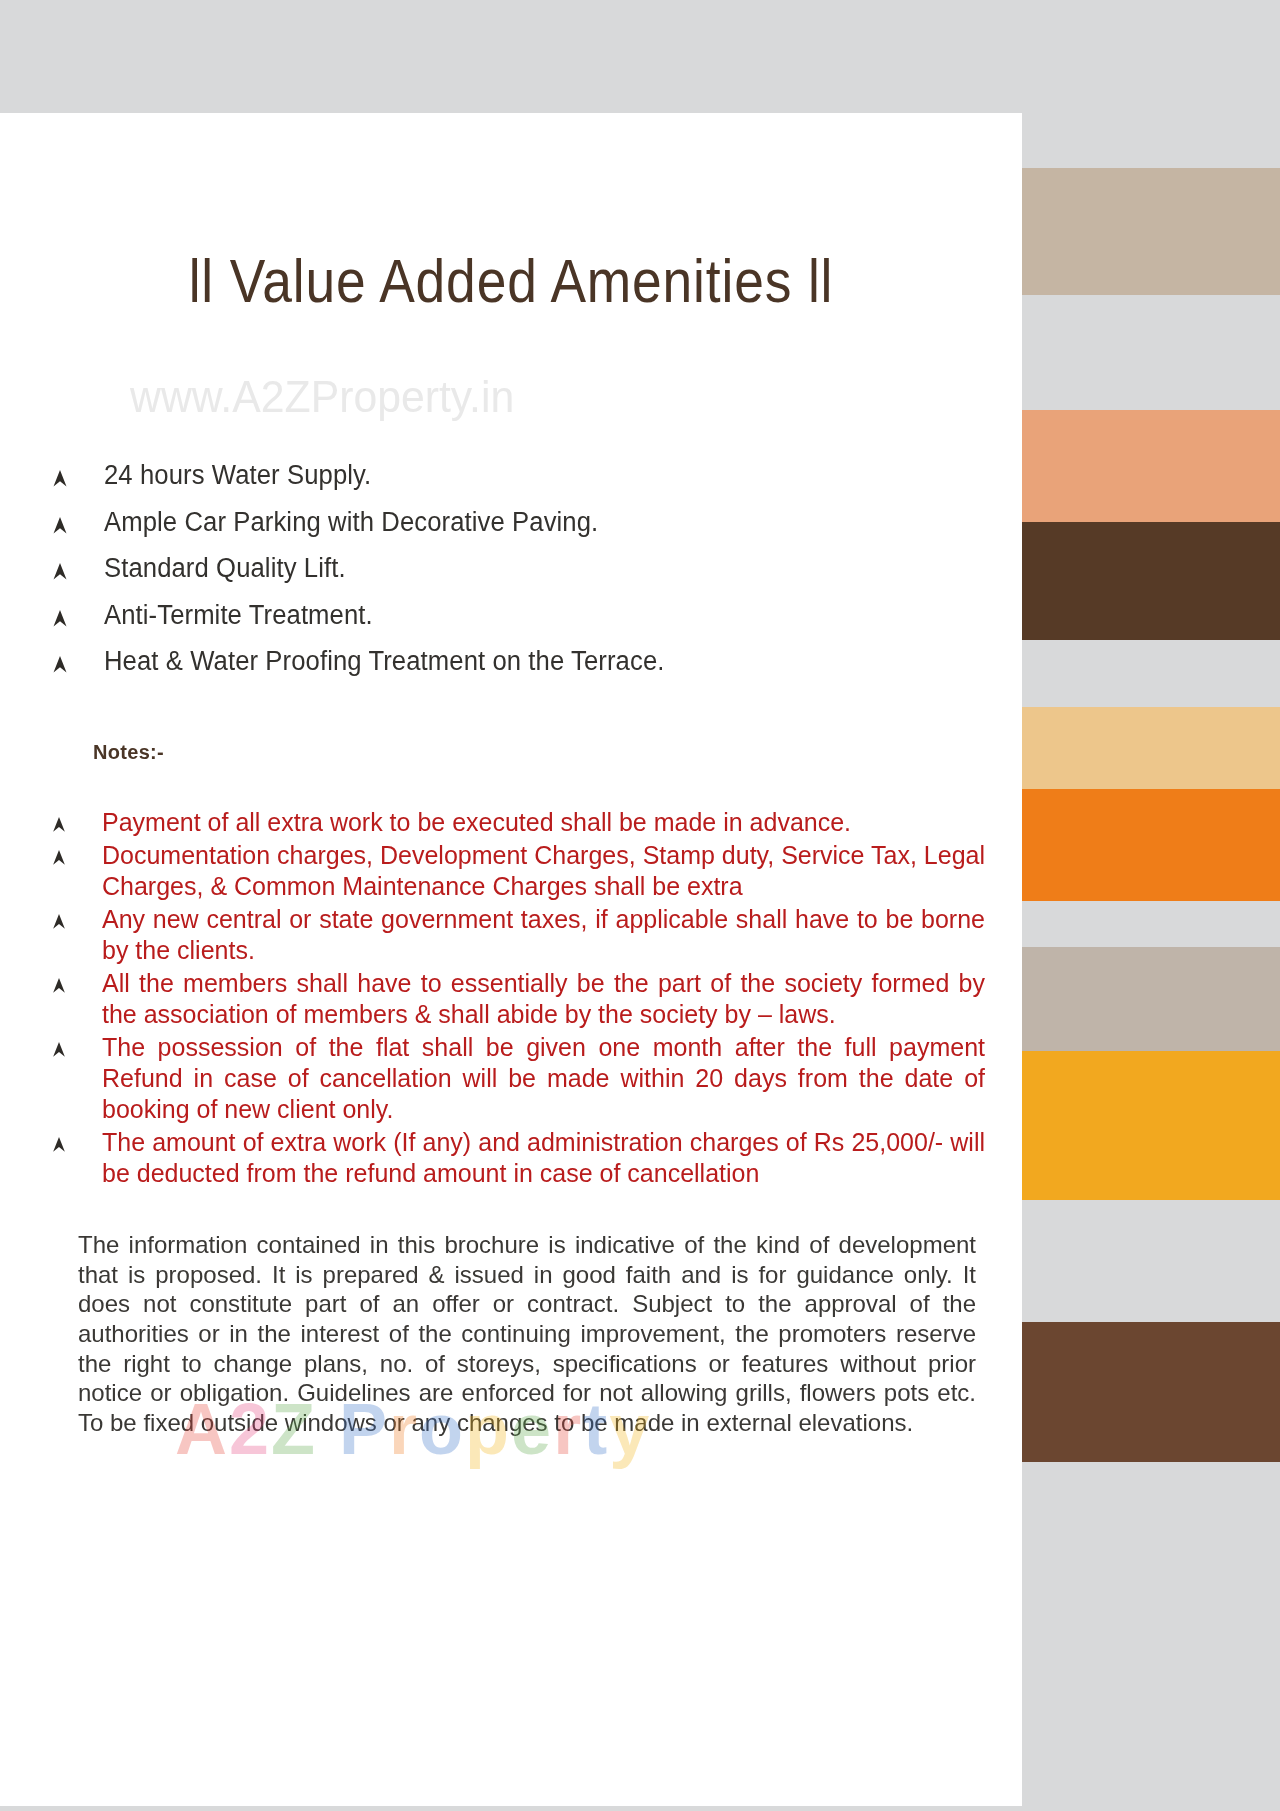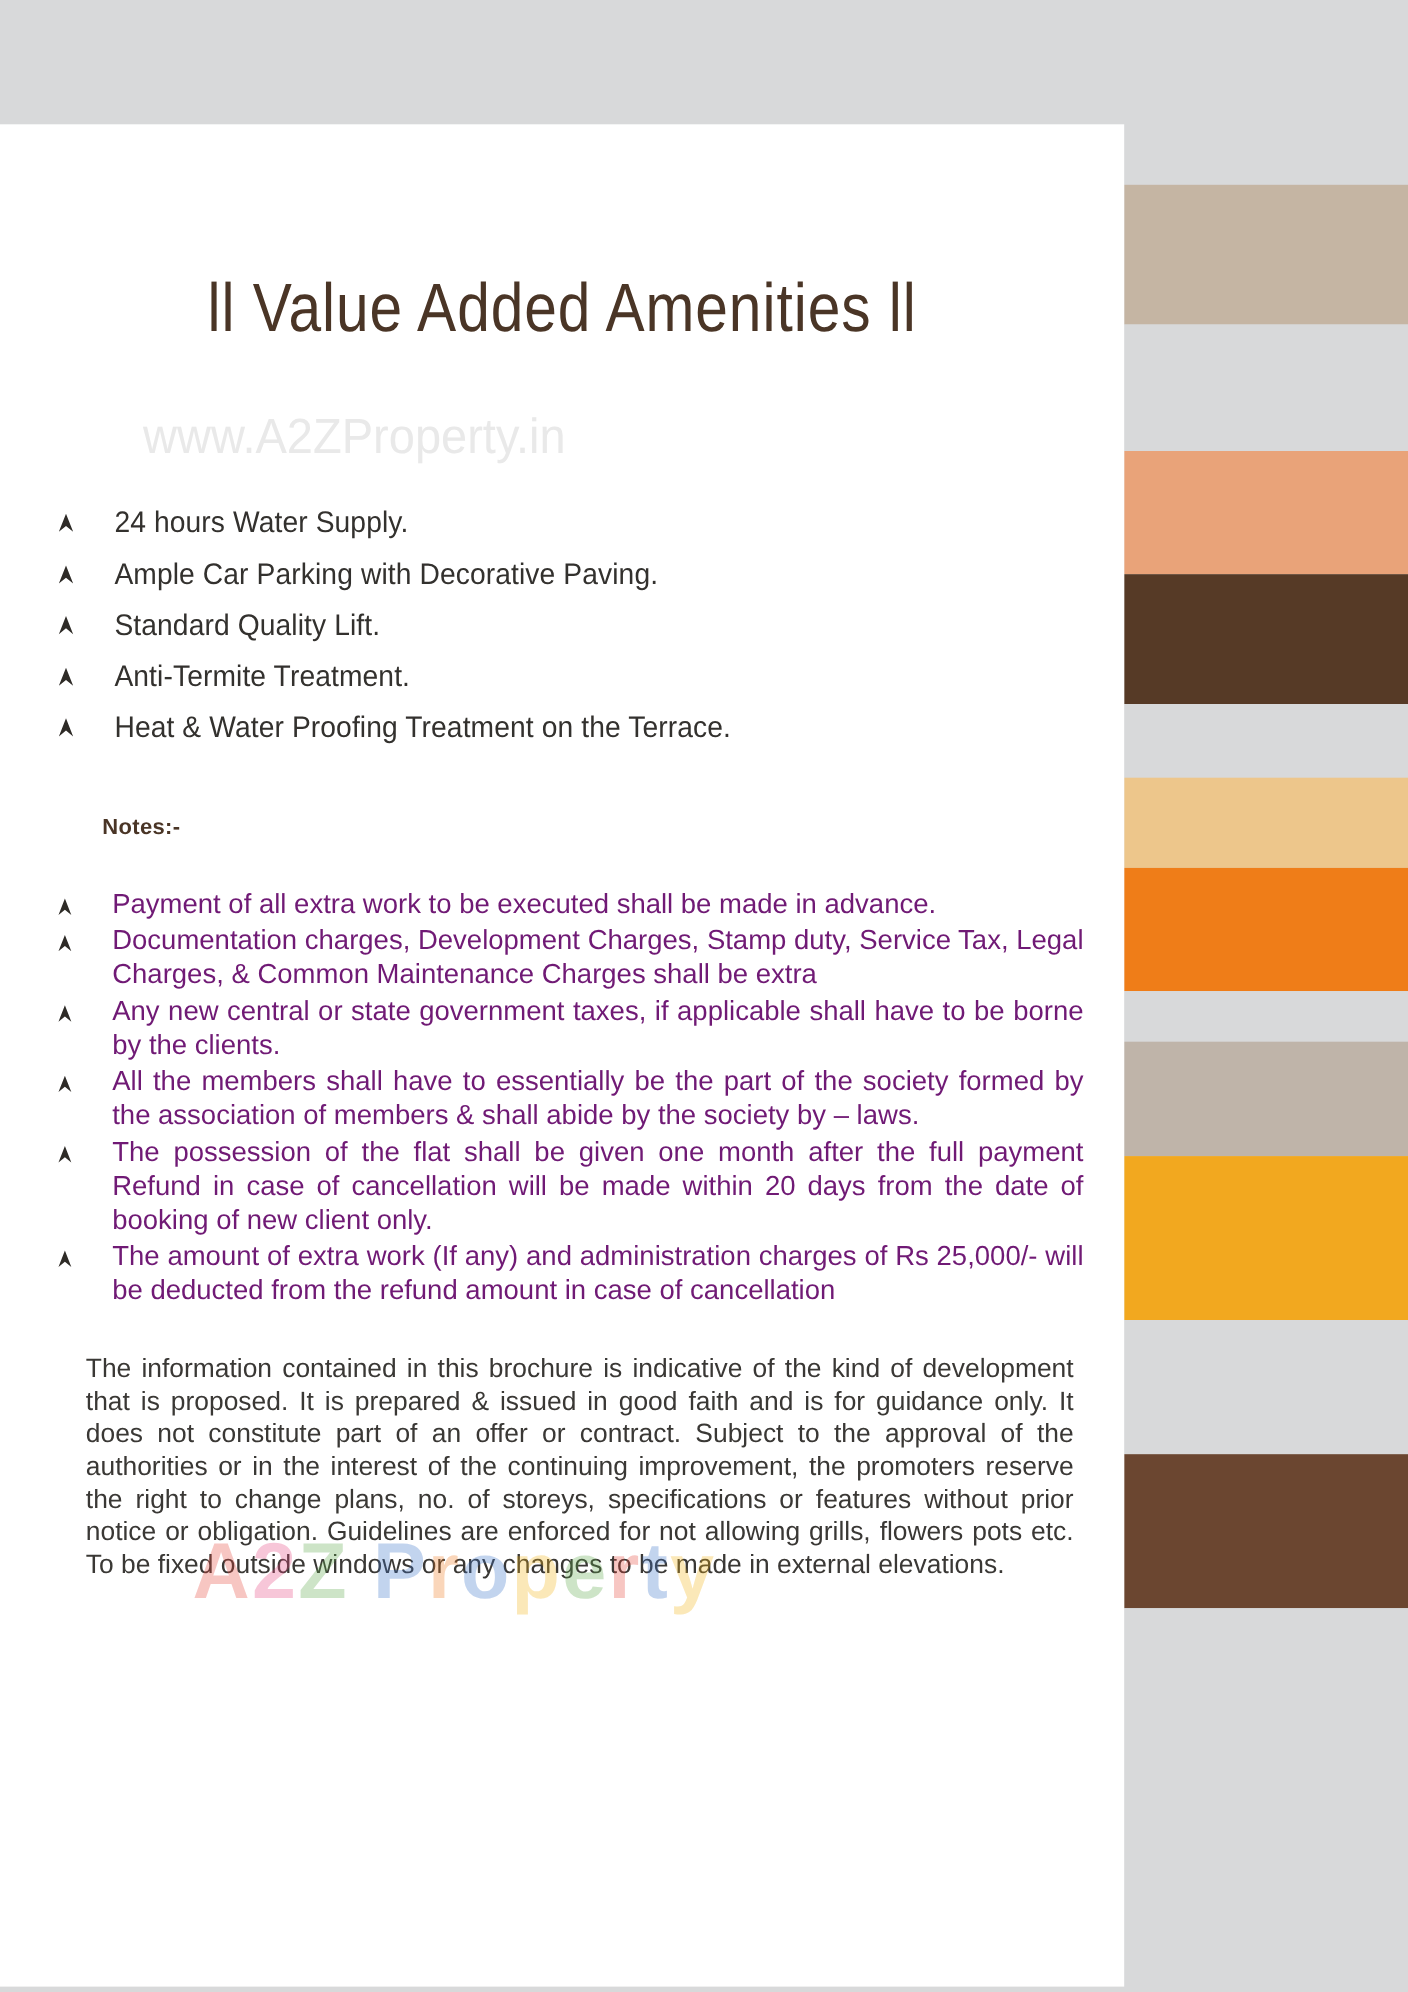--- a/index.html
+++ b/index.html
@@ -100,21 +100,21 @@
 
   
   #amenities-list {
     position: absolute;
     left: 40px;
     top: 345px;
     width: 940px;
   }
   .amenity-row {
     display: flex;
-    align-items: flex-start;
+    align-items: center;
     margin-bottom: 12px;
     min-height: 34px;
   }
   .bullet {
     flex: 0 0 auto;
     width: 54px;
     padding-top: 8px;
     text-align: left;
     padding-left: 10px;
   }
@@ -156,21 +156,21 @@
     flex: 0 0 auto;
     width: 52px;
     padding-top: 9px;
     padding-left: 10px;
   }
   .note-bullet svg { display: block; }
   .note-text {
     flex: 1 1 auto;
     font-size: 25px;
     font-weight: 400;
-    color: #701a75;
+    color: #b91c1c;
     line-height: 1.24;
     text-align: justify;
     letter-spacing: 0px;
   }
 
   
   #disclaimer {
     position: absolute;
     left: 78px;
     top: 1093px;

